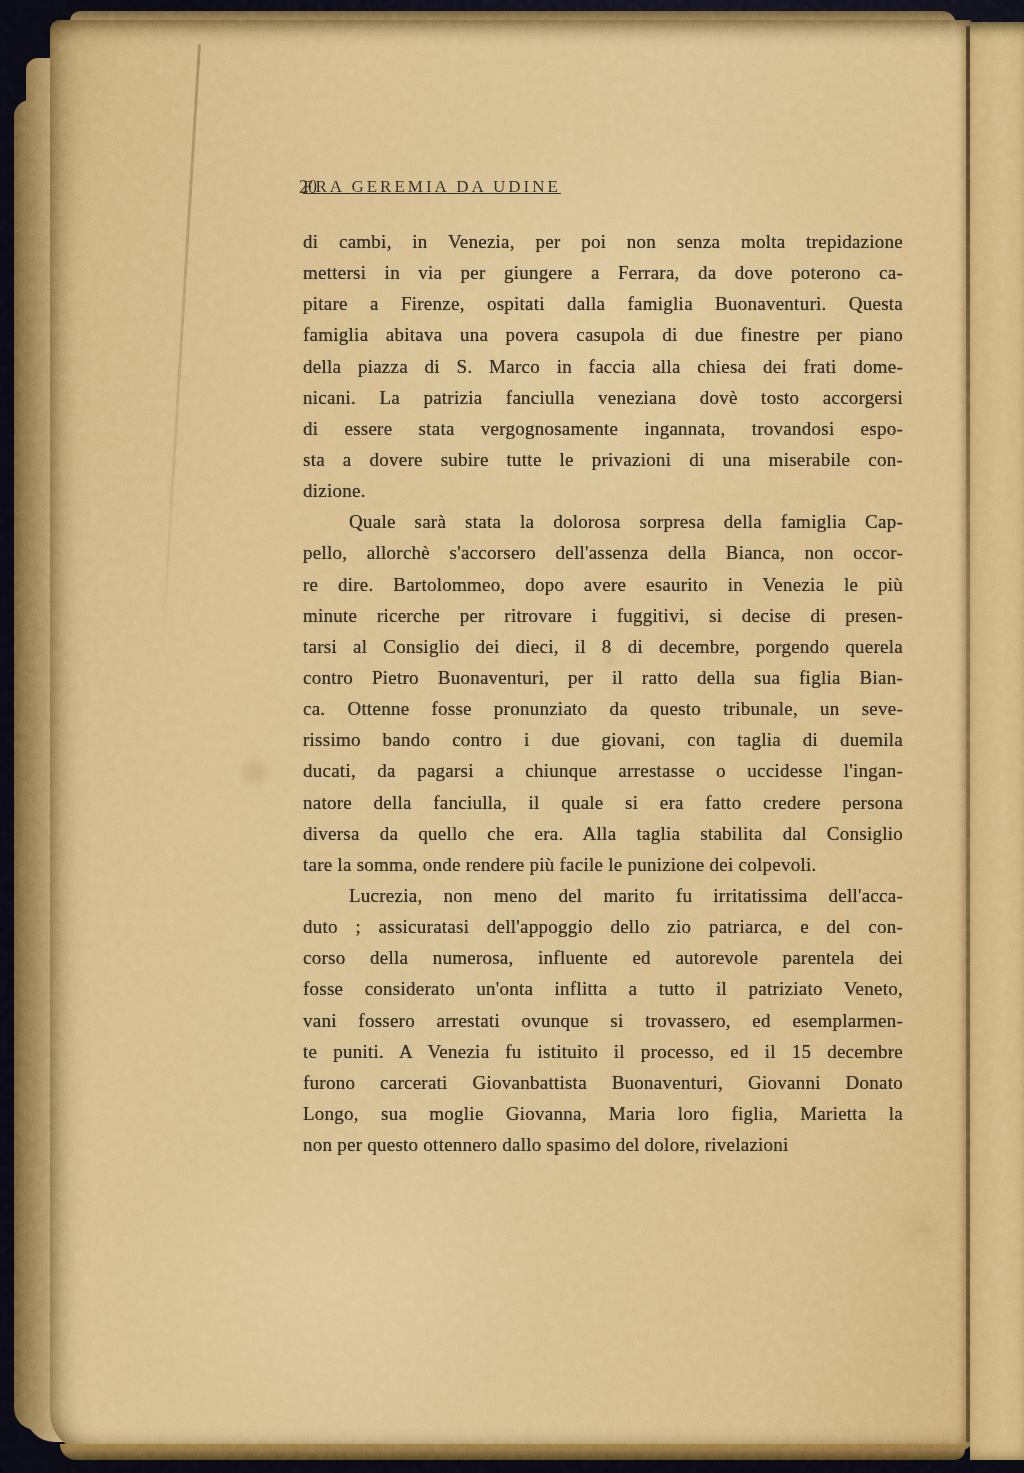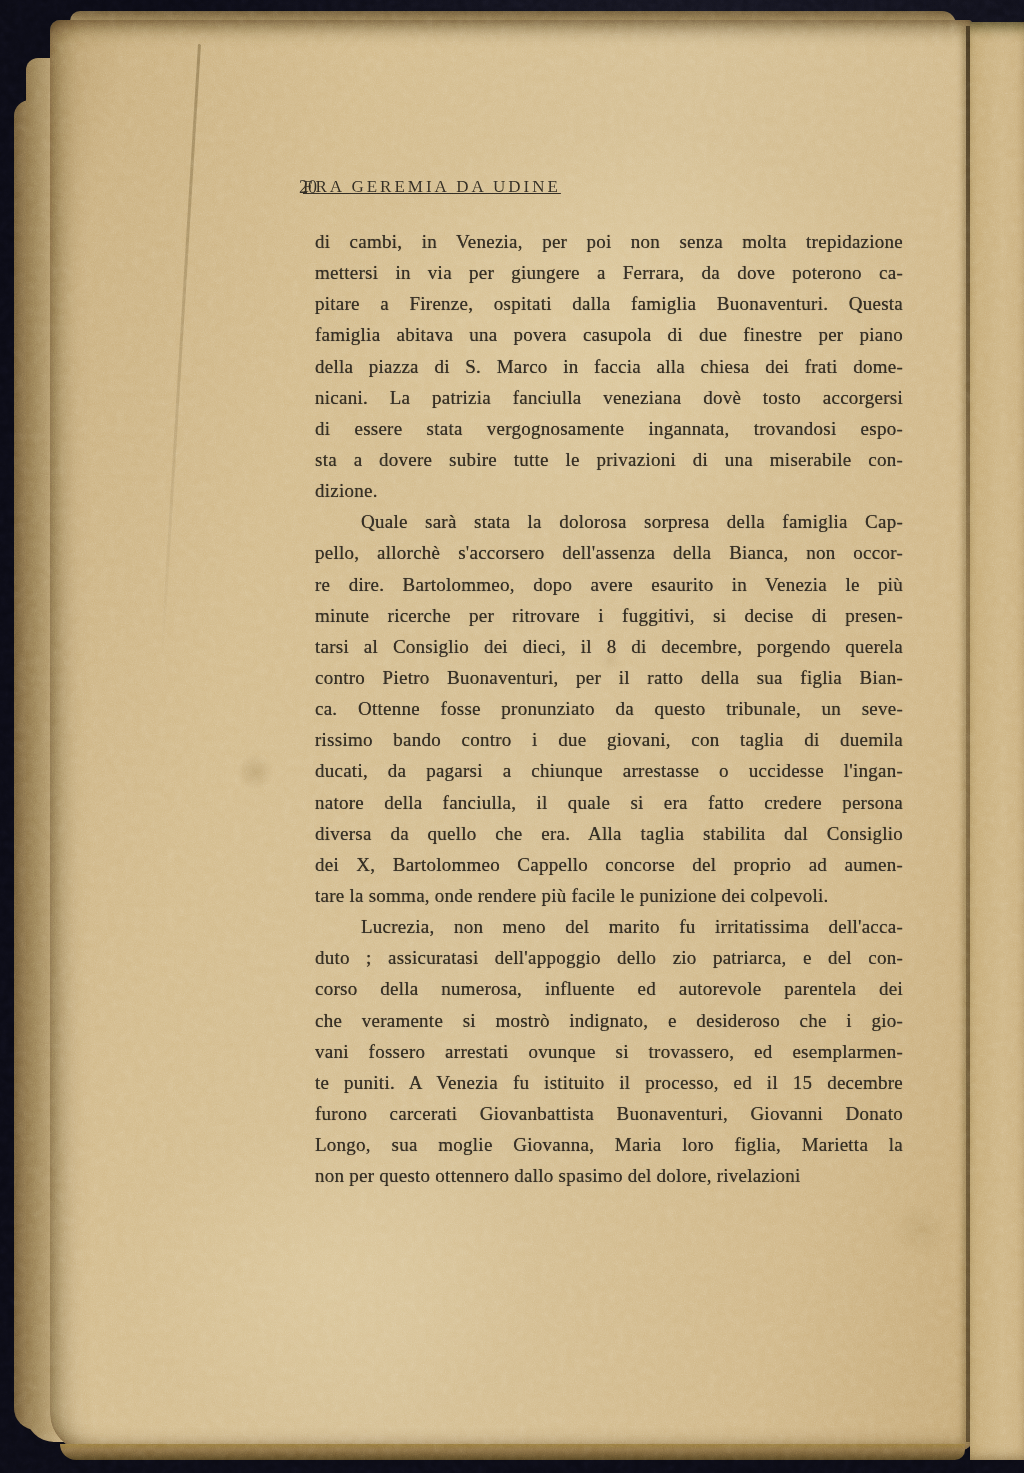--- a/index.html
+++ b/index.html
@@ -70,21 +70,21 @@
   }
   
   .text-area{
     position:absolute;left:253px;top:157px;width:600px;
     color:#2d2820;
   }
   .header{position:relative;height:22px;font-size:17px;letter-spacing:3px;
     color:#35
 2e24;text-align:left;text-decoration:underline;}
   .header .num{position:absolute;left:-4px;top:0;letter-spacing:0;font-size:18px;}
-  .body-text{margin-top:27px;margin-left:12px;}
+  .body-text{margin-top:27px;}
   .line{
     height:31.15px;font-size:19px;line-height:31.15px;
     text-align:justify;text-align-last:justify;
     letter-spacing:0.25px;white-space:normal;overflow:visible;
     text-shadow:0 0 0.7px rgba(45,34,20,0.85);
   }
   .line.end{text-align-last:left;}
   .line.indent{text-indent:46px;}
   .grain{position:absolute;inset:0;width:100%;height:100%;mix-blend-mode:overlay;opacity:.30;pointer-events:none;}
   .grain2{position:absolute;inset:0;width:100%;height:100%;mix-blend-mode:soft-light;opacity:.35;pointer-events:none;}
@@ -119,26 +119,25 @@
           <div class="line">pello, allorchè s'accorsero dell'assenza della Bianca, non occor-</div>
           <div class="line">re dire. Bartolommeo, dopo avere esaurito in Venezia le più</div>
           <div class="line">minute ricerche per ritrovare i fuggitivi, si decise di presen-</div>
           <div class="line">tarsi al Consiglio dei dieci, il 8 di decembre, porgendo querela</div>
           <div class="line">contro Pietro Buonaventuri, per il ratto della sua figlia Bian-</div>
           <div class="line">ca. Ottenne fosse pronunziato da questo tribunale, un seve-</div>
           <div class="line">rissimo bando contro i due giovani, con taglia di duemila</div>
           <div class="line">ducati, da pagarsi a chiunque arrestasse o uccidesse l'ingan-</div>
           <div class="line">natore della fanciulla, il quale si era fatto credere persona</div>
           <div class="line">diversa da quello che era. Alla taglia stabilita dal Consiglio</div>
-          <div class="line">dei X, Bartolommeo Cappello concorse del proprio ad aumen-</div>
           <div class="line end">tare la somma, onde rendere più facile le punizione dei colpevoli.</div>
           <div class="line indent">Lucrezia, non meno del marito fu irritatissima dell'acca-</div>
           <div class="line">duto ; assicuratasi dell'appoggio dello zio patriarca, e del con-</div>
           <div class="line">corso della numerosa, influente ed autorevole parentela dei</div>
-          <div class="line">che veramente si mostrò indignato, e desideroso che i gio-</div>
+          <div class="line">fosse considerato un'onta inflitta a tutto il patriziato Veneto,</div>
           <div class="line">vani fossero arrestati ovunque si trovassero, ed esemplarmen-</div>
           <div class="line">te puniti. A Venezia fu istituito il processo, ed il 15 decembre</div>
           <div class="line">furono carcerati Giovanbattista Buonaventuri, Giovanni Donato</div>
           <div class="line">Longo, sua moglie Giovanna, Maria loro figlia, Marietta la</div>
           <div class="line end">non per questo ottennero dallo spasimo del dolore, rivelazioni</div>
         </div>
     </div>
   </div>
 
   <div class="crease"></div>

